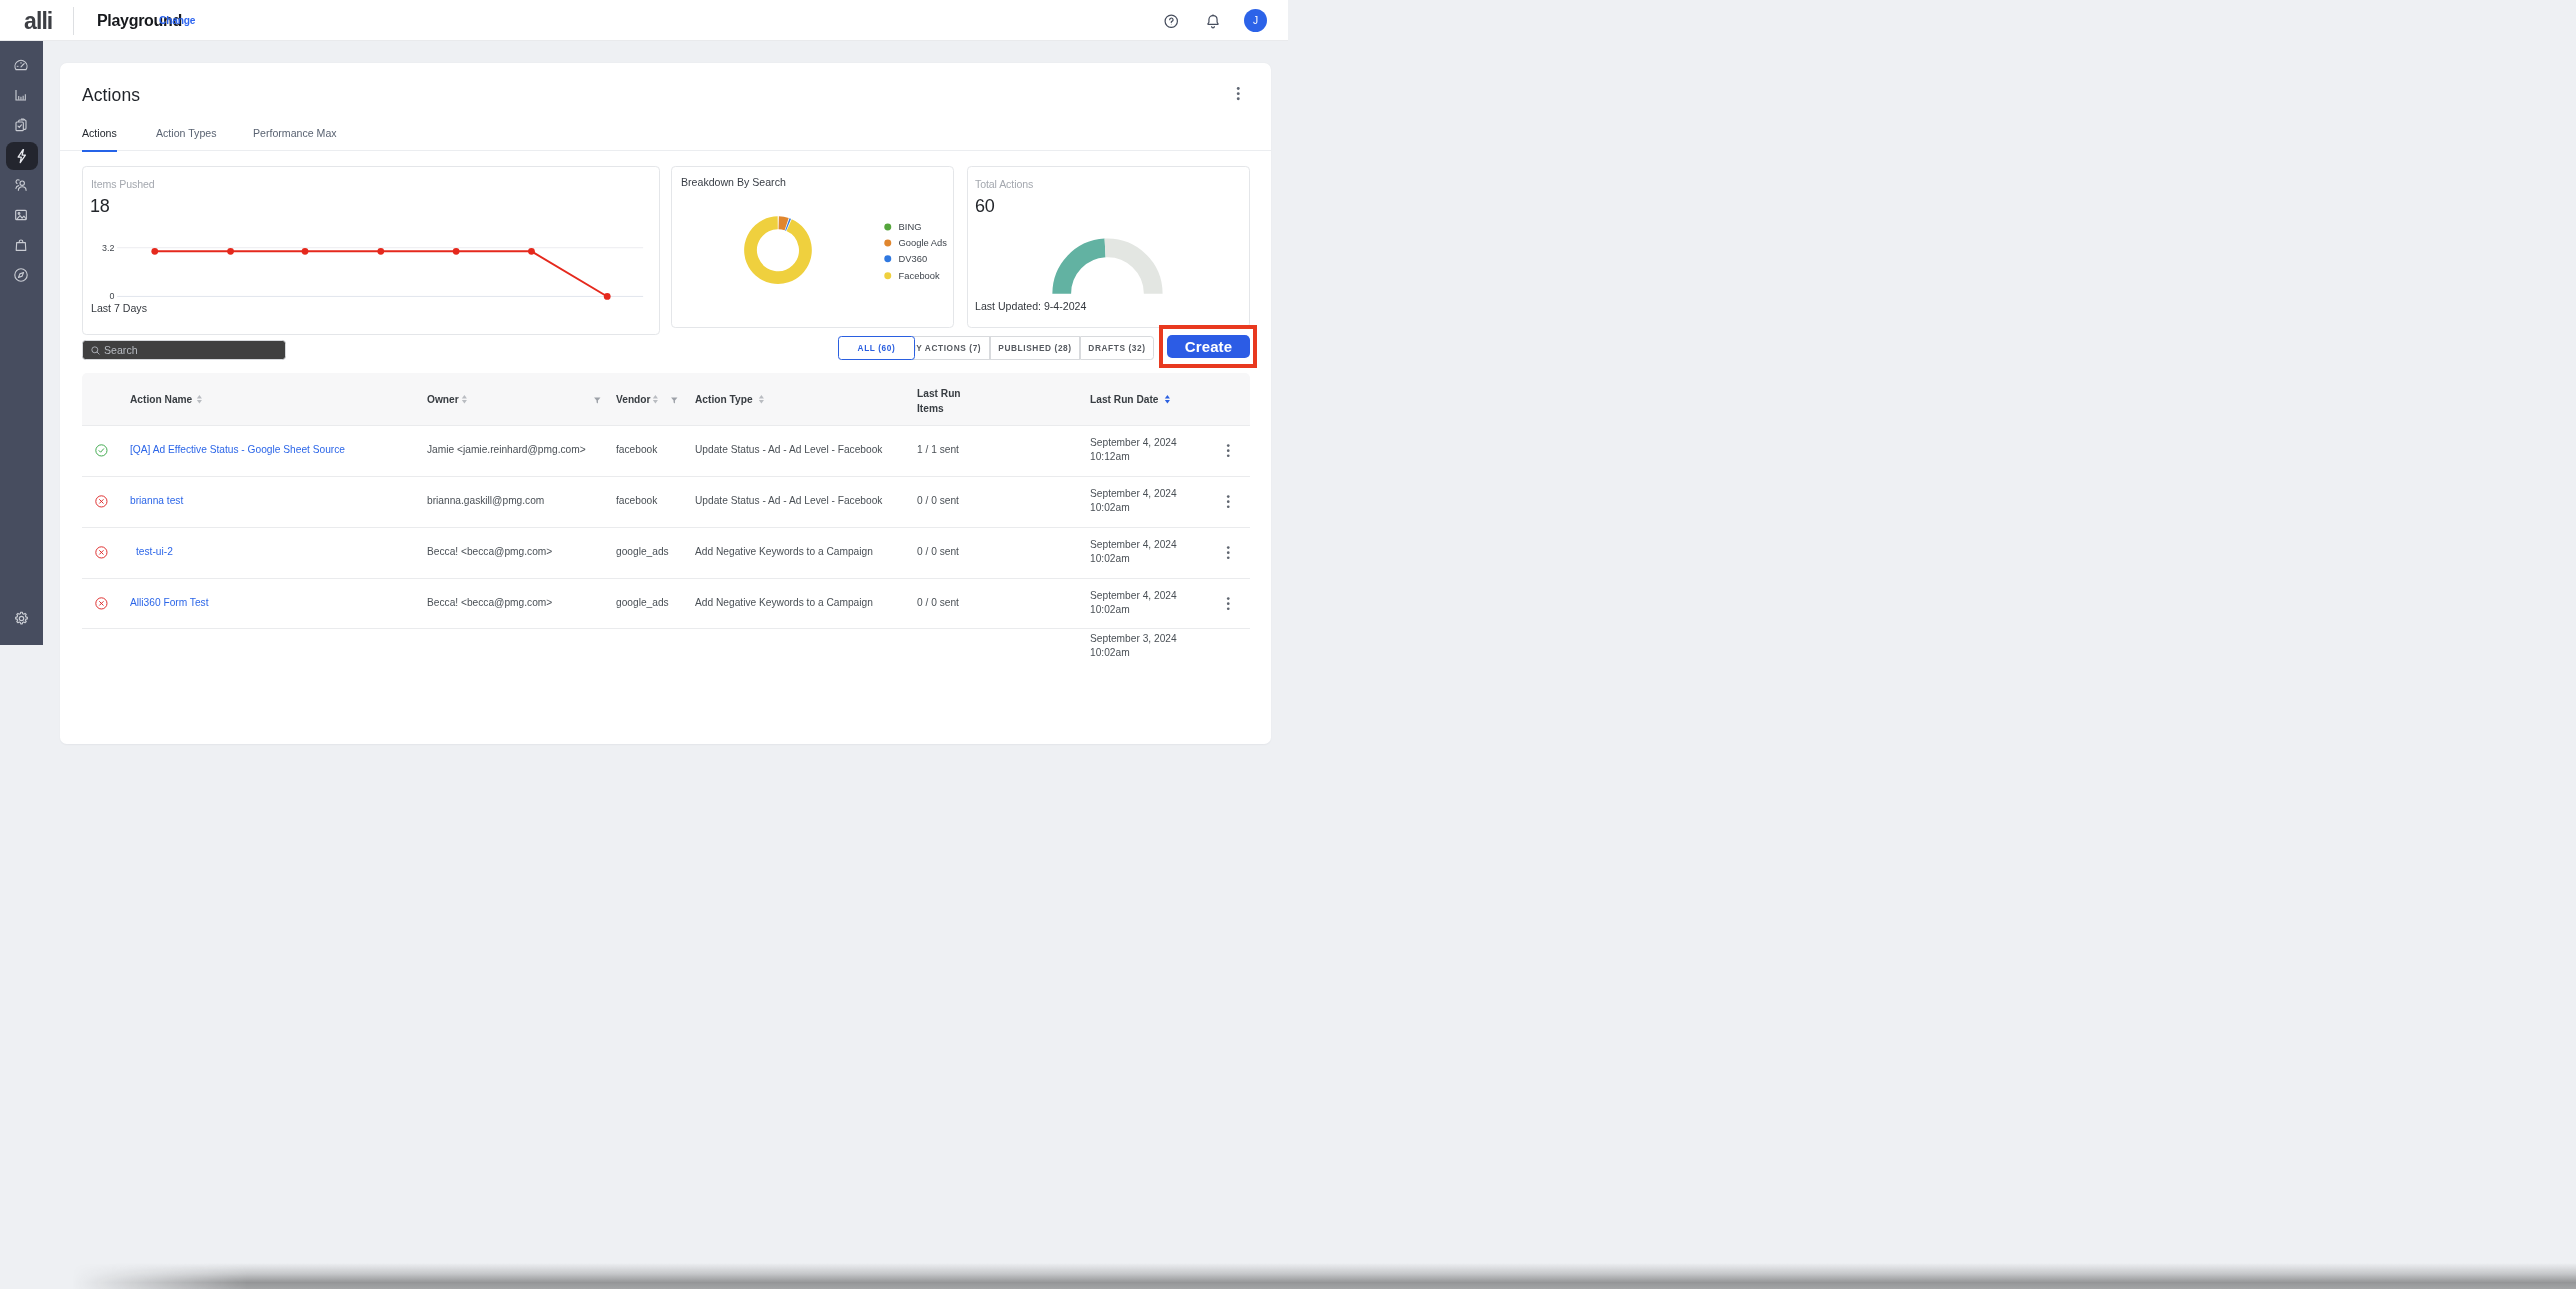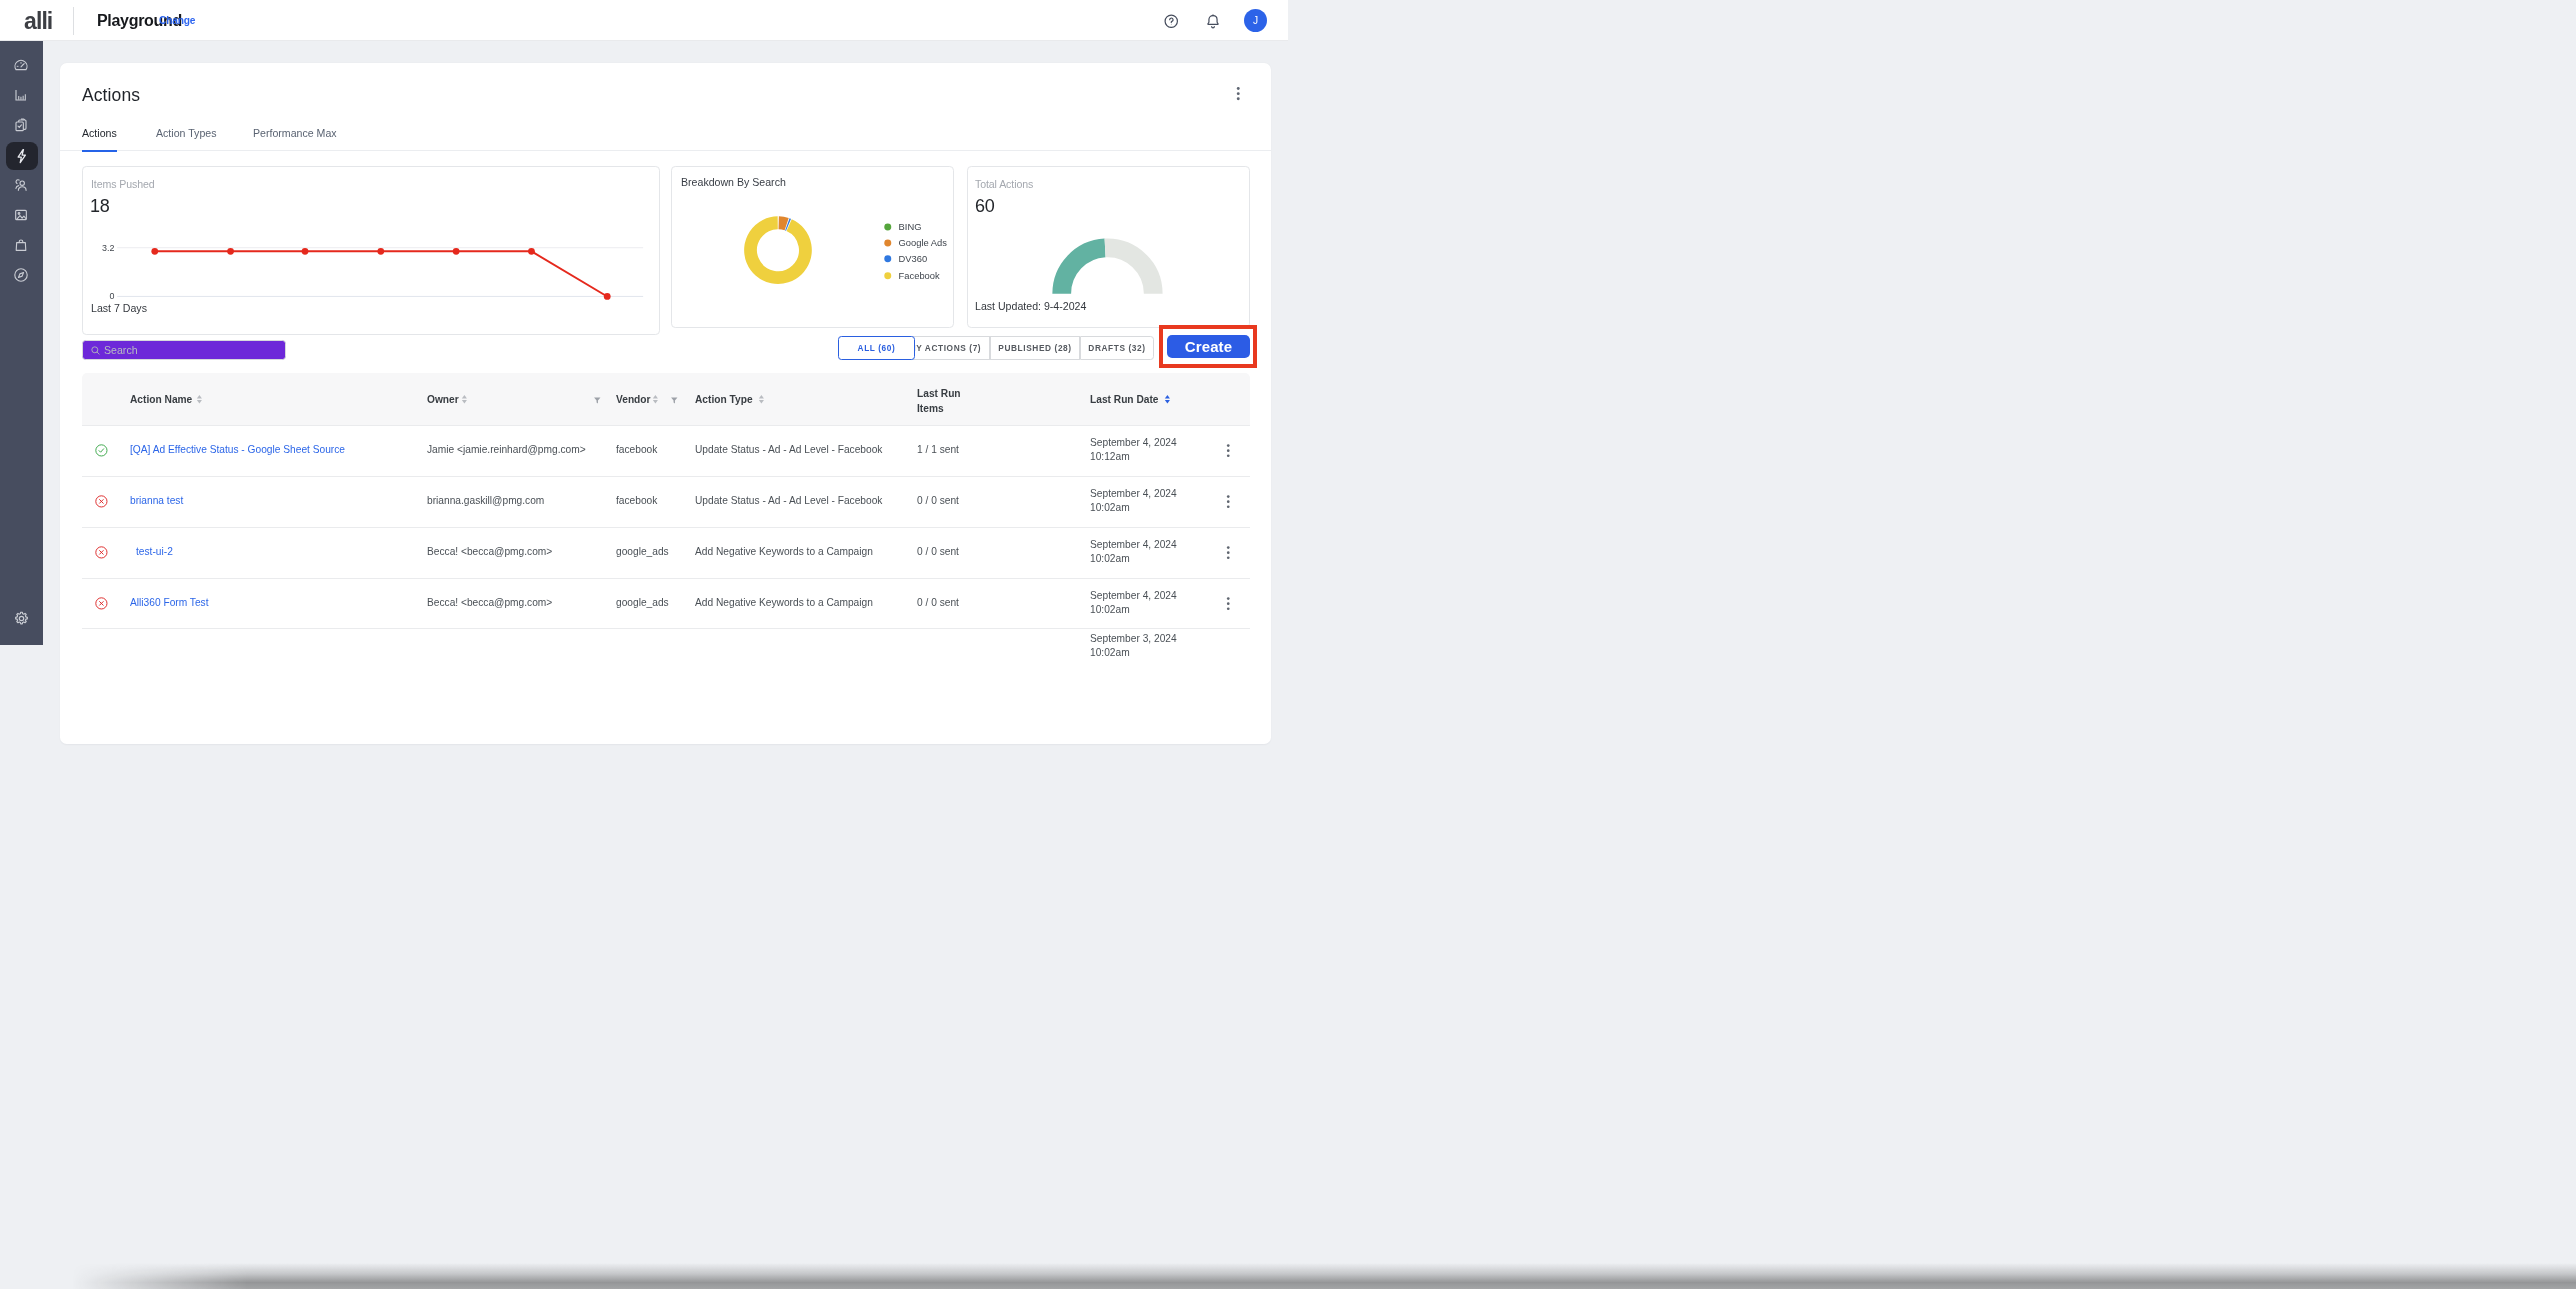--- a/index.html
+++ b/index.html
@@ -30,21 +30,21 @@
   .tabactive { font-weight:400; color:#23272e; }
   .tabline { position:absolute; left:82px; top:150px; width:35px; height:1.7px; background:#2563e8; }
 
   
   .scard { position:absolute; background:#fff; border:0.9px solid #e4e6e9; border-radius:4.3px; }
   .slabel { position:absolute; font-size:10.6px; color:#a4a8af; letter-spacing:-0.1px; }
   .bignum { position:absolute; font-size:18px; font-weight:500; color:#23262b; letter-spacing:-0.3px; }
   .sfoot { position:absolute; font-size:10.6px; color:#34383e; }
 
   
-  .search { position:absolute; left:82px; top:340px; width:204px; height:19.6px; border:0.9px solid #d7d9dc; border-radius:3.4px; background:#6d28d9; }
+  .search { position:absolute; left:82px; top:340px; width:204px; height:19.6px; border:0.9px solid #d7d9dc; border-radius:3.4px; background:#404040; }
   .search .ph { position:absolute; left:21px; top:0; line-height:18px; font-size:10.6px; color:#b7bbc1; }
   .seg { position:absolute; top:336px; height:24px; border:0.9px solid #d8dadd; background:#fff; font-size:8.3px; font-weight:700; letter-spacing:0.6px; color:#55595f; text-align:center; }
   .seg span { display:inline-block; line-height:22.6px; }
   .segact { border:0.9px solid #2a5fe0; color:#2a5fe0; z-index:2; }
   .createbtn { position:absolute; left:1167px; top:335px; width:83px; height:23px; background:#2c5ce5; border-radius:5.1px; color:#fff; font-size:15px; font-weight:600; text-align:center; line-height:23px; letter-spacing:0.1px; }
   .redbox { position:absolute; left:1159px; top:325px; width:98px; height:43px; border:4.3px solid #e8391f; }
 
   
   .thead { position:absolute; left:82px; top:373px; width:1168px; height:52px; background:#f7f7f8; border-radius:5.1px 5.1px 0 0; }
   .th { position:absolute; font-size:10.2px; font-weight:700; color:#383d42; }

